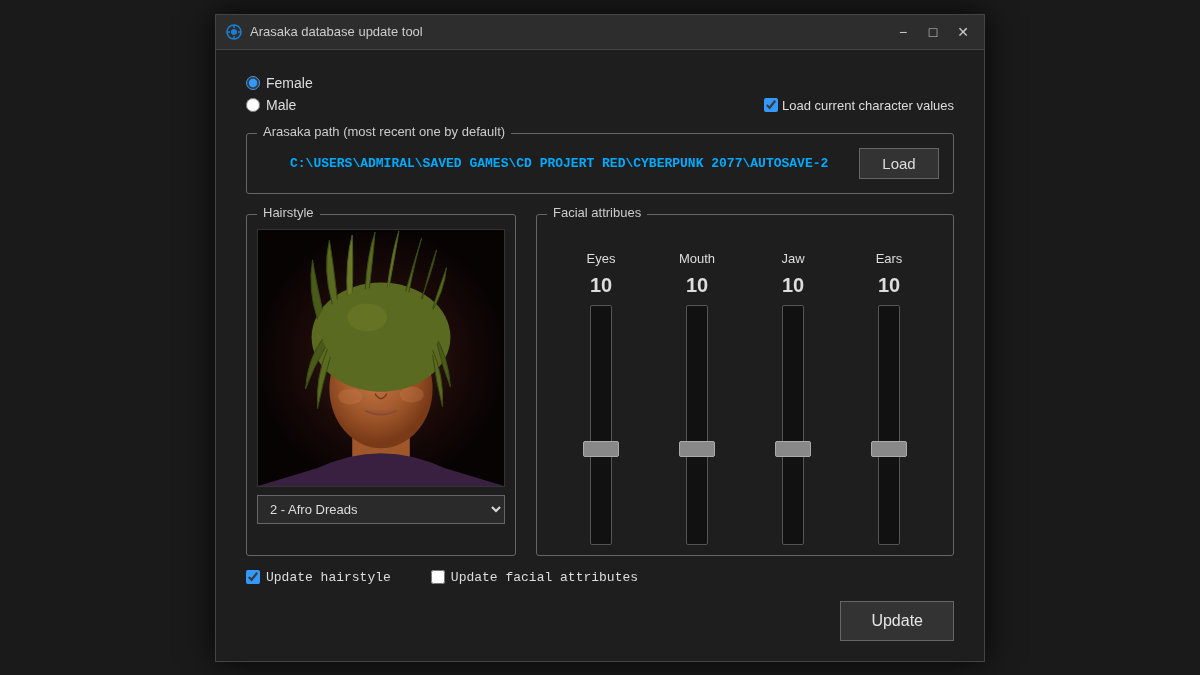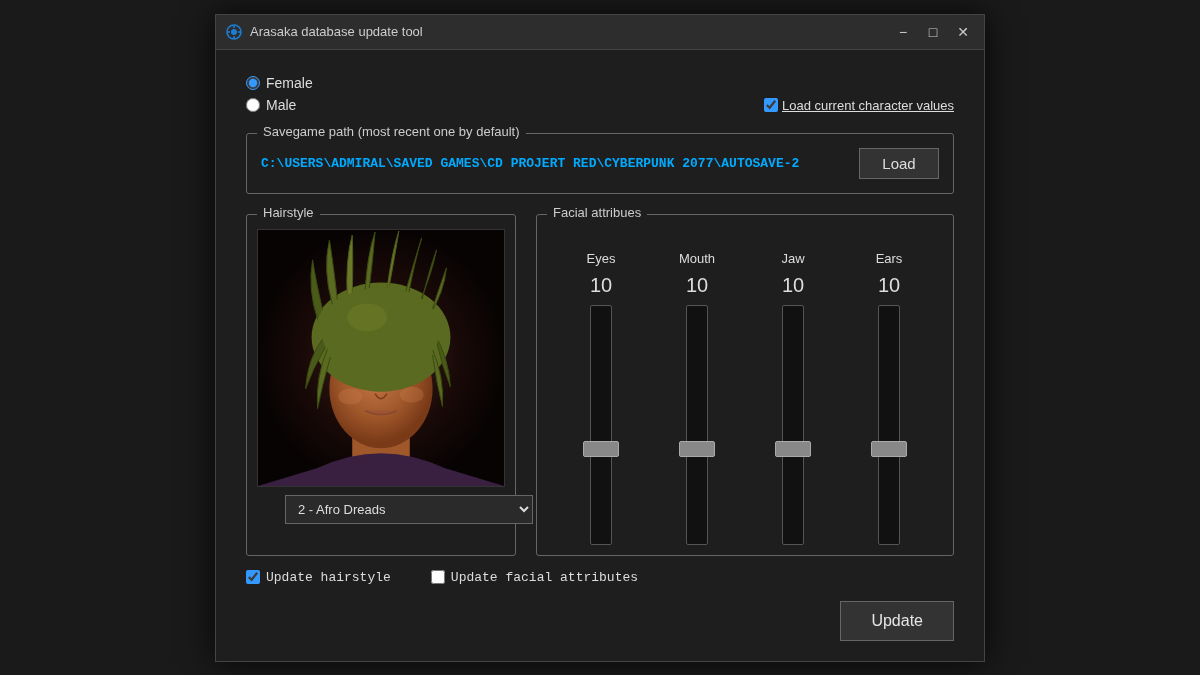--- a/index.html
+++ b/index.html
@@ -115,21 +115,20 @@
     }
 
     .load-current {
       display: flex;
       align-items: center;
       gap: 4px;
       color: #ddd;
       font-size: 13px;
       font-family: 'Segoe UI', sans-serif;
       cursor: pointer;
-      text-decoration: underline;
     }
 
     .checkbox-input {
       width: 14px;
       height: 14px;
       accent-color: #3399ff;
       cursor: pointer;
     }
 
     .savegame-section {
@@ -160,20 +159,21 @@
 
     .savegame-input {
       flex: 1;
       background: transparent;
       border: none;
       color: #00aaff;
       font-size: 13px;
       font-family: 'Courier New', monospace;
       outline: none;
       font-weight: bold;
+      margin-left: 29px;
     }
 
     .load-btn {
       background: #333;
       border: 1px solid #666;
       color: #ddd;
       padding: 6px 22px;
       font-size: 15px;
       font-family: 'Segoe UI', sans-serif;
       cursor: pointer;
@@ -227,21 +227,20 @@
       width: 100%;
       margin-top: 8px;
       background: #2a2a2a;
       border: 1px solid #666;
       color: #ddd;
       padding: 5px 8px;
       font-size: 13px;
       font-family: 'Segoe UI', sans-serif;
       cursor: pointer;
       appearance: auto;
-      margin-left: 28px;
     }
 
     .facial-panel {
       border: 1px solid #666;
       border-radius: 3px;
       padding: 10px 16px;
       position: relative;
       flex: 1;
     }
 
@@ -264,21 +263,21 @@
       color: #ddd;
       font-size: 13px;
       font-family: 'Segoe UI', sans-serif;
       margin-top: 18px;
     }
 
     .facial-value {
       color: #ddd;
       font-size: 20px;
       font-family: 'Segoe UI', sans-serif;
-      font-weight: normal;
+      font-weight: bold;
     }
 
     .slider-track {
       width: 22px;
       height: 240px;
       background: #111;
       border: 1px solid #555;
       border-radius: 2px;
       position: relative;
       cursor: pointer;
@@ -375,21 +374,21 @@
 
       <div class="logo-section">
         <label class="load-current">
           <input type="checkbox" class="checkbox-input" checked="" style="">
           <span>Load current character values</span>
         </label>
       </div>
     </div>
 
     <div class="savegame-section">
-      <span class="savegame-legend">Savegame path (most recent one by default)</span>
+      <span class="savegame-legend">Arasaka path (most recent one by default)</span>
       <div class="savegame-row">
         <input type="text" class="savegame-input" readonly="" value="C:\USERS\ADMIRAL\SAVED GAMES\CD PROJERT RED\CYBERPUNK 2077\AUTOSAVE-2" style="">
         <button class="load-btn">Load</button>
       </div>
     </div>
 
     <div class="main-panels">
 
       <div class="hairstyle-panel">
         <span class="panel-legend">Hairstyle</span>

